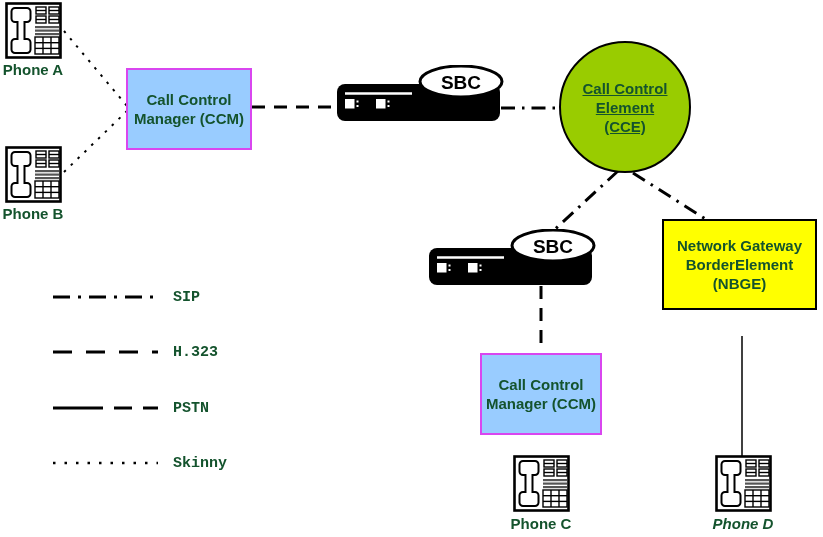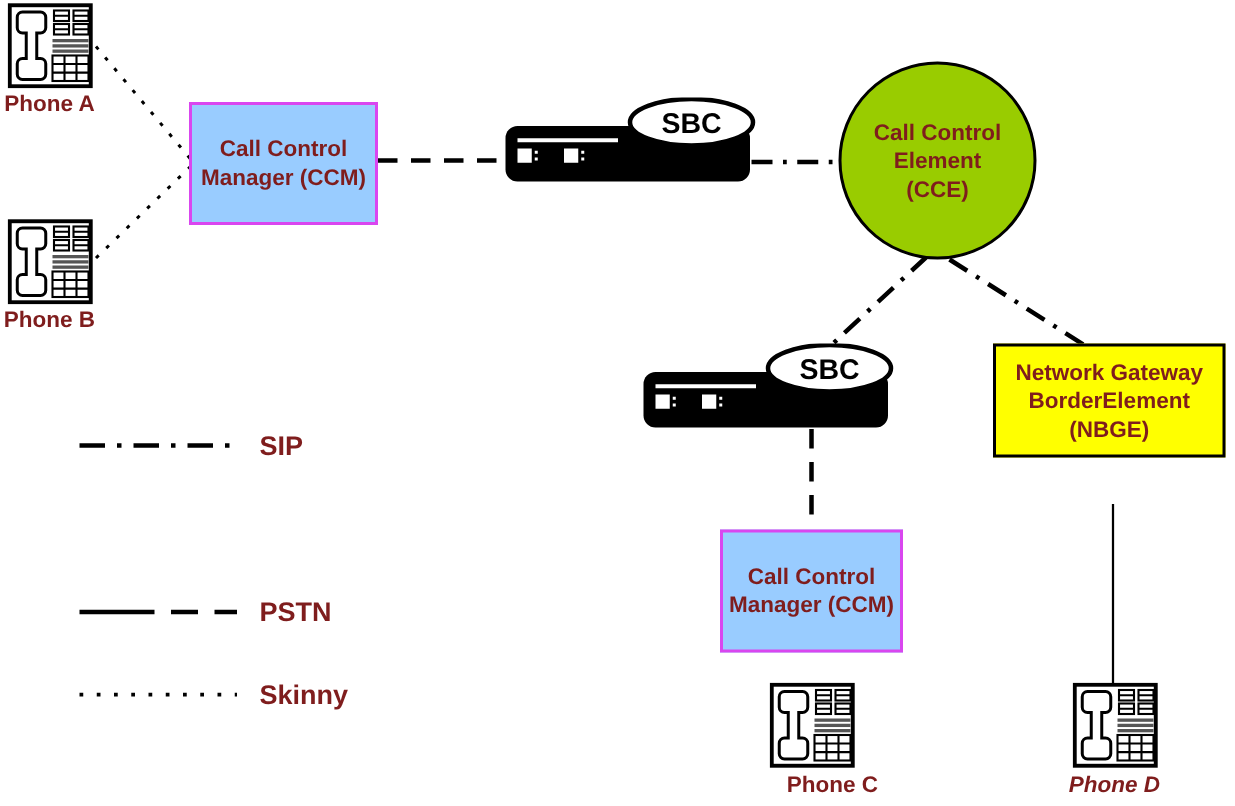--- a/index.html
+++ b/index.html
@@ -1,53 +1,53 @@
 <!DOCTYPE html>
 <html><head>
 <meta charset="utf-8">
 <style>
   html,body{margin:0;padding:0;background:#fff;}
   #canvas{
     position:relative;
     width:823px;height:537px;
     background:#fff;
     font-family:"Liberation Sans", sans-serif;
-    color:#7f1d1d;
+    color:#14532d;
     overflow:hidden;
   }
   #wires{position:absolute;left:0;top:0;z-index:1;}
   .skinny{stroke:#000;stroke-width:2;stroke-dasharray:2.5 7;}
   .h323{stroke:#000;stroke-width:3;stroke-dasharray:13 9;}
   .sip{stroke:#000;stroke-width:3;stroke-dasharray:14 7 2.5 7;}
   .pstn-solid{stroke:#000;stroke-width:1.5;}
 
   .node{
     position:absolute;z-index:2;
     display:flex;align-items:center;justify-content:center;
     text-align:center;font-weight:bold;font-size:15px;line-height:19px;
     box-sizing:border-box;
   }
   .rectnode{border:2px solid #d946ef;}
   .circlenode{border:2px solid #000;border-radius:50%;}
-  .circlenode .inner{width:100px;}
+  .circlenode .inner{width:100px;text-decoration:underline;}
   .nbge{border:2px solid #000;}
 
   .phone{position:absolute;z-index:2;}
   .phone-label{
     position:absolute;z-index:2;
     font-weight:bold;font-size:15px;text-align:center;width:80px;
   }
   .sbc{position:absolute;z-index:2;width:168px;height:60px;text-align:right;}
   .sbc text{font-family:"Liberation Sans", sans-serif;font-weight:bold;font-size:19px;}
 
   .legend-row{
     position:absolute;z-index:2;display:flex;align-items:center;height:18px;
   }
   .legend-label{
-    font-weight:bold;font-size:18px;margin-left:14px;
+    font-weight:bold;font-size:15px;margin-left:14px;font-family:Liberation Mono, monospace;
   }
   .legend-swatch{display:block;}
   .lg-sip{stroke:#000;stroke-width:3;stroke-dasharray:17 8 3 8;}
   .lg-h323{stroke:#000;stroke-width:3;stroke-dasharray:19 14;}
   .lg-pstn{stroke:#000;stroke-width:3;stroke-dasharray:50 11 18 11;}
   .lg-skinny{stroke:#000;stroke-width:2.5;stroke-dasharray:2.5 9;}
 </style>
 </head>
 <body>
 
@@ -151,21 +151,21 @@
       <rect x="40" y="34" width="9.5" height="9.5" fill="#fff"></rect>
       <rect x="20.5" y="35.5" width="2" height="2" fill="#fff"></rect>
         <rect x="20.5" y="40" width="2" height="2" fill="#fff"></rect>
       <rect x="51.5" y="35.5" width="2" height="2" fill="#fff"></rect>
         <rect x="51.5" y="40" width="2" height="2" fill="#fff"></rect>
       <ellipse cx="125" cy="16.5" rx="41" ry="15.5" fill="#fff" stroke="#000" stroke-width="3"></ellipse>
       <text x="125" y="23.5" text-anchor="middle">SBC</text>
     </svg>
   </div>
 
-  <div class="node nbge" style="left: 662px; top: 229px; width: 155px; height: 76px; background-color: rgb(255, 255, 0);">
+  <div class="node nbge" style="left: 662px; top: 219px; width: 155px; height: 91px; background-color: rgb(255, 255, 0);">
     <span>Network Gateway BorderElement (NBGE)</span>
   </div>
 
   <div class="node rectnode" style="left: 480px; top: 353px; width: 122px; height: 82px; background-color: rgb(153, 204, 255);">
     <span>Call Control Manager (CCM)</span>
   </div>
 
   <svg class="phone" style="left:513px;top:455px;" width="57" height="57" viewBox="0 0 57 57">
     <rect x="1.5" y="1.5" width="54" height="54" fill="#fff" stroke="#000" stroke-width="2.6"></rect>
     <path d="M10 6 h12 a3.5 3.5 0 0 1 3.5 3.5 v7 a3.5 3.5 0 0 1 -3.5 3.5 h-2.5 v17 h2.5 a3.5 3.5 0 0 1 3.5 3.5 v7 a3.5 3.5 0 0 1 -3.5 3.5 h-12 a3.5 3.5 0 0 1 -3.5 -3.5 v-7 a3.5 3.5 0 0 1 3.5 -3.5 h2.5 v-17 h-2.5 a3.5 3.5 0 0 1 -3.5 -3.5 v-7 a3.5 3.5 0 0 1 3.5 -3.5 z" fill="#fff" stroke="#000" stroke-width="2"></path>
@@ -185,21 +185,21 @@
       <rect x="30" y="31" width="24" height="2.2"></rect>
     </g>
     <g stroke="#000" stroke-width="1.4" fill="none">
       <rect x="30" y="35" width="24" height="17"></rect>
       <line x1="38" y1="35" x2="38" y2="52"></line>
         <line x1="46" y1="35" x2="46" y2="52"></line>
       <line x1="30" y1="40.7" x2="54" y2="40.7"></line>
         <line x1="30" y1="46.4" x2="54" y2="46.4"></line>
     </g>
   </svg>
-  <div class="phone-label" style="left:515px;top:515px;">Phone C</div>
+  <div class="phone-label" style="left:501px;top:515px;">Phone C</div>
 
   <svg class="phone" style="left:715px;top:455px;" width="57" height="57" viewBox="0 0 57 57">
     <rect x="1.5" y="1.5" width="54" height="54" fill="#fff" stroke="#000" stroke-width="2.6"></rect>
     <path d="M10 6 h12 a3.5 3.5 0 0 1 3.5 3.5 v7 a3.5 3.5 0 0 1 -3.5 3.5 h-2.5 v17 h2.5 a3.5 3.5 0 0 1 3.5 3.5 v7 a3.5 3.5 0 0 1 -3.5 3.5 h-12 a3.5 3.5 0 0 1 -3.5 -3.5 v-7 a3.5 3.5 0 0 1 3.5 -3.5 h2.5 v-17 h-2.5 a3.5 3.5 0 0 1 -3.5 -3.5 v-7 a3.5 3.5 0 0 1 3.5 -3.5 z" fill="#fff" stroke="#000" stroke-width="2"></path>
     <g stroke="#000" stroke-width="1.4" fill="#fff">
       <rect x="31" y="5" width="10" height="7"></rect>
         <rect x="44" y="5" width="10" height="7"></rect>
       <rect x="31" y="14" width="10" height="7"></rect>
         <rect x="44" y="14" width="10" height="7"></rect>
       <line x1="31" y1="8.5" x2="41" y2="8.5"></line>
@@ -221,20 +221,26 @@
     </g>
   </svg>
   <div class="phone-label" style="left:703px;top:515px;font-style:italic;">Phone D</div>
 
   <div class="legend-row" style="left:52px;top:288px;">
     <svg class="legend-swatch" width="107" height="8">
       <line class="lg-sip" x1="1" y1="4" x2="106" y2="4"></line>
     </svg>
     <span class="legend-label">SIP</span>
   </div>
+  <div class="legend-row" style="left:52px;top:343px;">
+    <svg class="legend-swatch" width="107" height="8">
+      <line class="lg-h323" x1="1" y1="4" x2="106" y2="4"></line>
+    </svg>
+    <span class="legend-label">H.323</span>
+  </div>
   <div class="legend-row" style="left:52px;top:399px;">
     <svg class="legend-swatch" width="107" height="8">
       <line class="lg-pstn" x1="1" y1="4" x2="106" y2="4"></line>
     </svg>
     <span class="legend-label">PSTN</span>
   </div>
   <div class="legend-row" style="left:52px;top:454px;">
     <svg class="legend-swatch" width="107" height="8">
       <line class="lg-skinny" x1="1" y1="4" x2="106" y2="4"></line>
     </svg>

